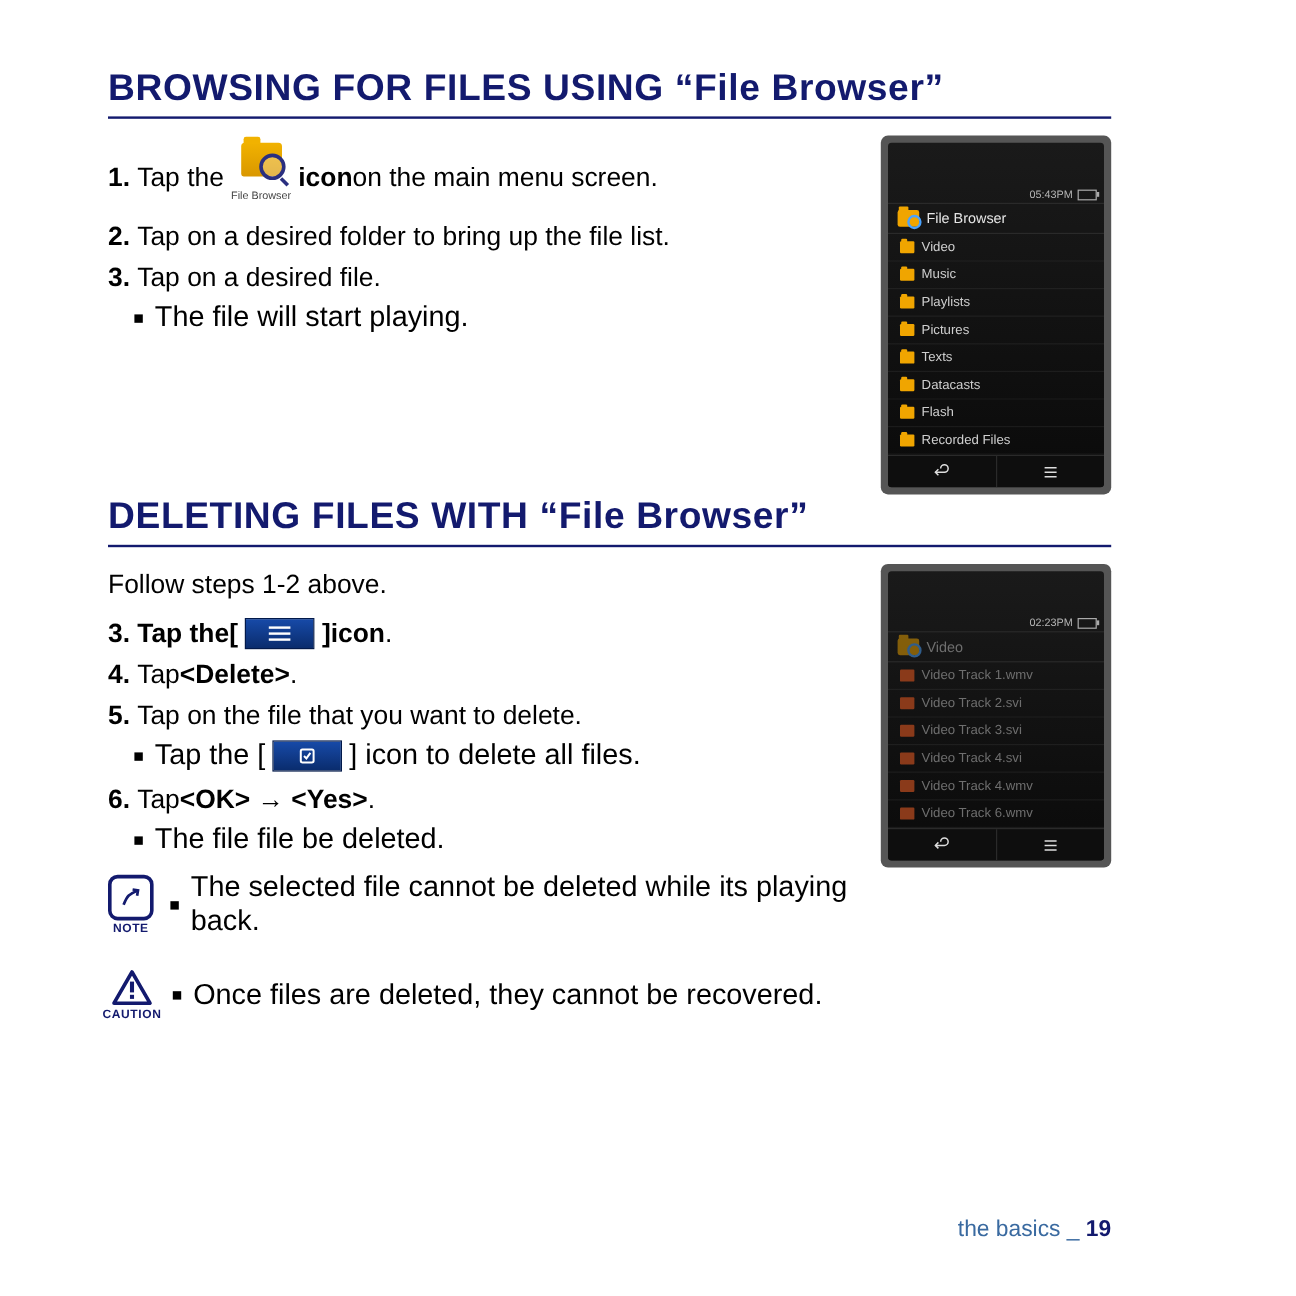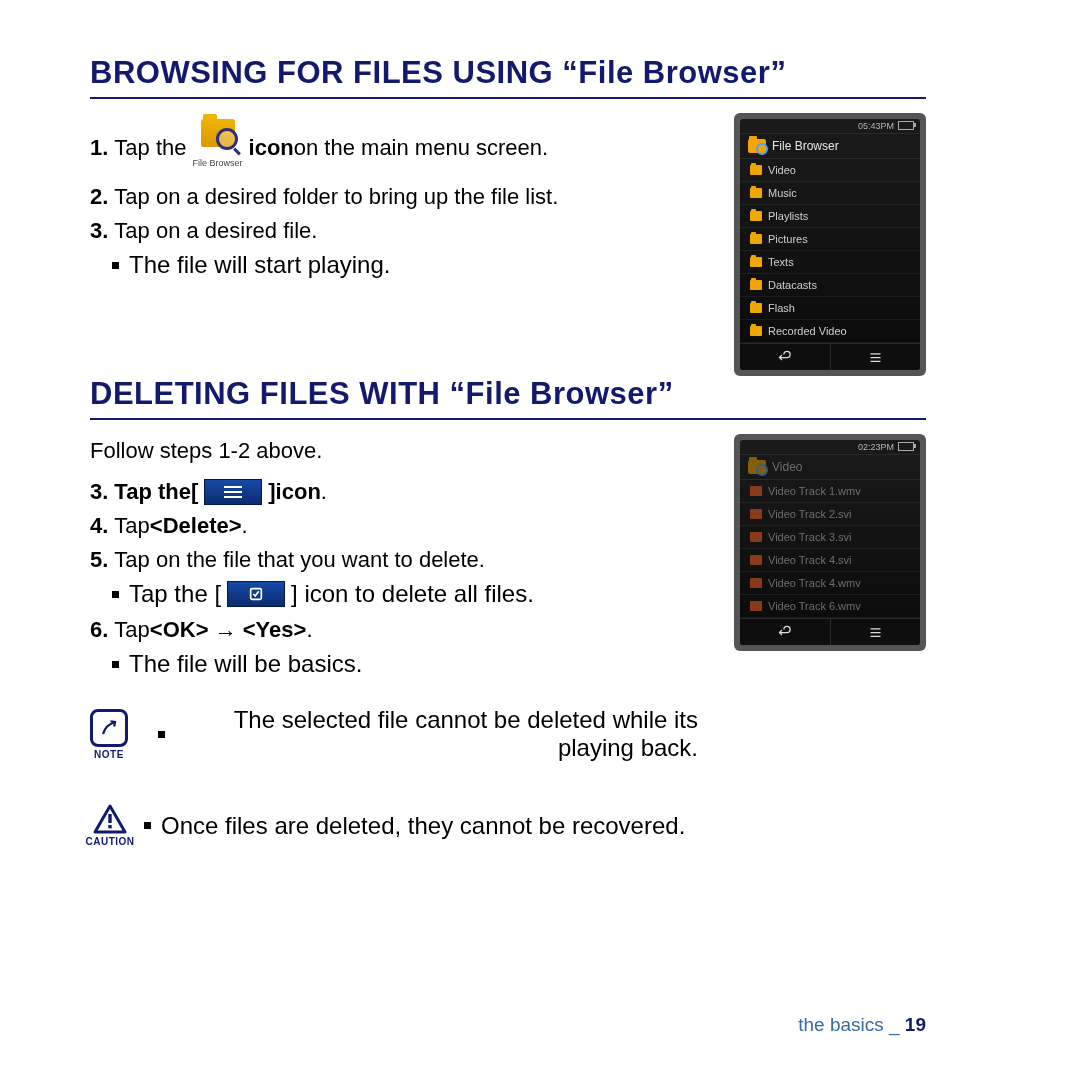--- a/index.html
+++ b/index.html
@@ -27,21 +27,21 @@
   .sel-chip svg{width:16px;height:16px;}
   .note-row{display:flex;align-items:center;margin-top:12px;}
   .note-badge{display:flex;flex-direction:column;align-items:center;width:40px;margin-right:14px;}
   .note-sq{width:32px;height:32px;border:3px solid #131a6e;border-radius:8px;display:flex;align-items:center;justify-content:center;}
   .note-label{font-size:10px;color:#131a6e;font-weight:700;margin-top:2px;letter-spacing:0.5px;}
   .caution-tri{width:34px;height:30px;position:relative;}
   .caution-tri svg{width:34px;height:30px;}
   
   .device{width:180px;flex:0 0 180px;background:#555;border-radius:6px;padding:6px;}
   .screen{background:linear-gradient(#1a1a1a,#0a0a0a);border-radius:3px;color:#cfcfcf;font-size:11px;overflow:hidden;}
-  .scr-status{display:flex;justify-content:flex-end;padding:2px 6px;font-size:9px;color:#b5b5b5;border-bottom:1px solid #2a2a2a;gap:4px;}
+  .scr-status{display:flex;justify-content:flex-end;align-items:center;padding:2px 6px;font-size:9px;color:#b5b5b5;border-bottom:1px solid #2a2a2a;gap:4px;margin-top:36px;}
   .batt{width:14px;height:7px;border:1px solid #aaa;position:relative;}
   .batt::after{content:"";position:absolute;right:-3px;top:1px;width:2px;height:4px;background:#aaa;}
   .scr-title{display:flex;align-items:center;gap:6px;padding:5px 8px;border-bottom:1px solid #2a2a2a;font-size:12px;color:#e6e6e6;}
   .tiny-folder{width:18px;height:14px;background:#f0a500;border-radius:2px;position:relative;}
   .tiny-folder::before{content:"";position:absolute;top:-3px;left:1px;width:8px;height:4px;background:#f0a500;border-radius:1px 1px 0 0;}
   .tiny-mag{width:8px;height:8px;border:2px solid #4aa3ff;border-radius:50%;position:absolute;right:-2px;bottom:-2px;}
   .row{display:flex;align-items:center;gap:6px;padding:5px 10px;border-bottom:1px solid rgba(255,255,255,0.06);}
   .folder-s{width:12px;height:10px;background:#f0a500;border-radius:1px;position:relative;flex:0 0 auto;}
   .folder-s::before{content:"";position:absolute;top:-2px;left:1px;width:5px;height:3px;background:#f0a500;border-radius:1px 1px 0 0;}
   .video-s{width:12px;height:10px;background:#8a3a1a;border-radius:1px;flex:0 0 auto;}
@@ -128,21 +128,21 @@
         <div class="row">
             <span class="folder-s"></span>
             <span>Datacasts</span>
           </div>
         <div class="row">
             <span class="folder-s"></span>
             <span>Flash</span>
           </div>
         <div class="row">
             <span class="folder-s"></span>
-            <span>Recorded Video</span>
+            <span>Recorded Files</span>
           </div>
         <div class="nav">
           <div>
             <svg viewBox="0 0 24 24" width="15" height="15" fill="none" stroke="#ddd" stroke-width="2">
                 <path d="M4 12h12a5 5 0 1 0-5-5"></path>
                 <path d="M8 8l-4 4 4 4"></path>
               </svg>
           </div>
           <div>
             <svg viewBox="0 0 24 24" width="15" height="15" stroke="#ddd" stroke-width="2">
@@ -196,34 +196,34 @@
       </div>
 
       <div class="step">
         <span class="num">6.</span>
         <span> Tap </span>
         <span class="bold">&lt;OK&gt; → &lt;Yes&gt;</span>
         <span>.</span>
       </div>
       <div class="sub">
         <span class="sq"></span>
-        <span>The file will be basics.</span>
+        <span>The file file be deleted.</span>
       </div>
 
       <div class="note-row">
         <div class="note-badge">
           <div class="note-sq">
             <svg width="18" height="18" viewBox="0 0 24 24" fill="none" stroke="#131a6e" stroke-width="3">
                 <path d="M4 20c4-10 6-12 16-16"></path>
                 <path d="M14 3l6 1-1 6"></path>
               </svg>
           </div>
           <div class="note-label">NOTE</div>
         </div>
-        <div class="sub" style="margin:16px;text-align:right;">
+        <div class="sub" style="margin:0;">
           <span class="sq"></span>
           <span>The selected file cannot be deleted while its playing back.</span>
         </div>
       </div>
 
       <div class="note-row" style="margin-top:26px;">
         <div class="note-badge">
           <div class="caution-tri">
             <svg viewBox="0 0 34 30">
                 <path d="M17 2 L32 28 L2 28 Z" fill="none" stroke="#131a6e" stroke-width="3" stroke-linejoin="round"></path>

